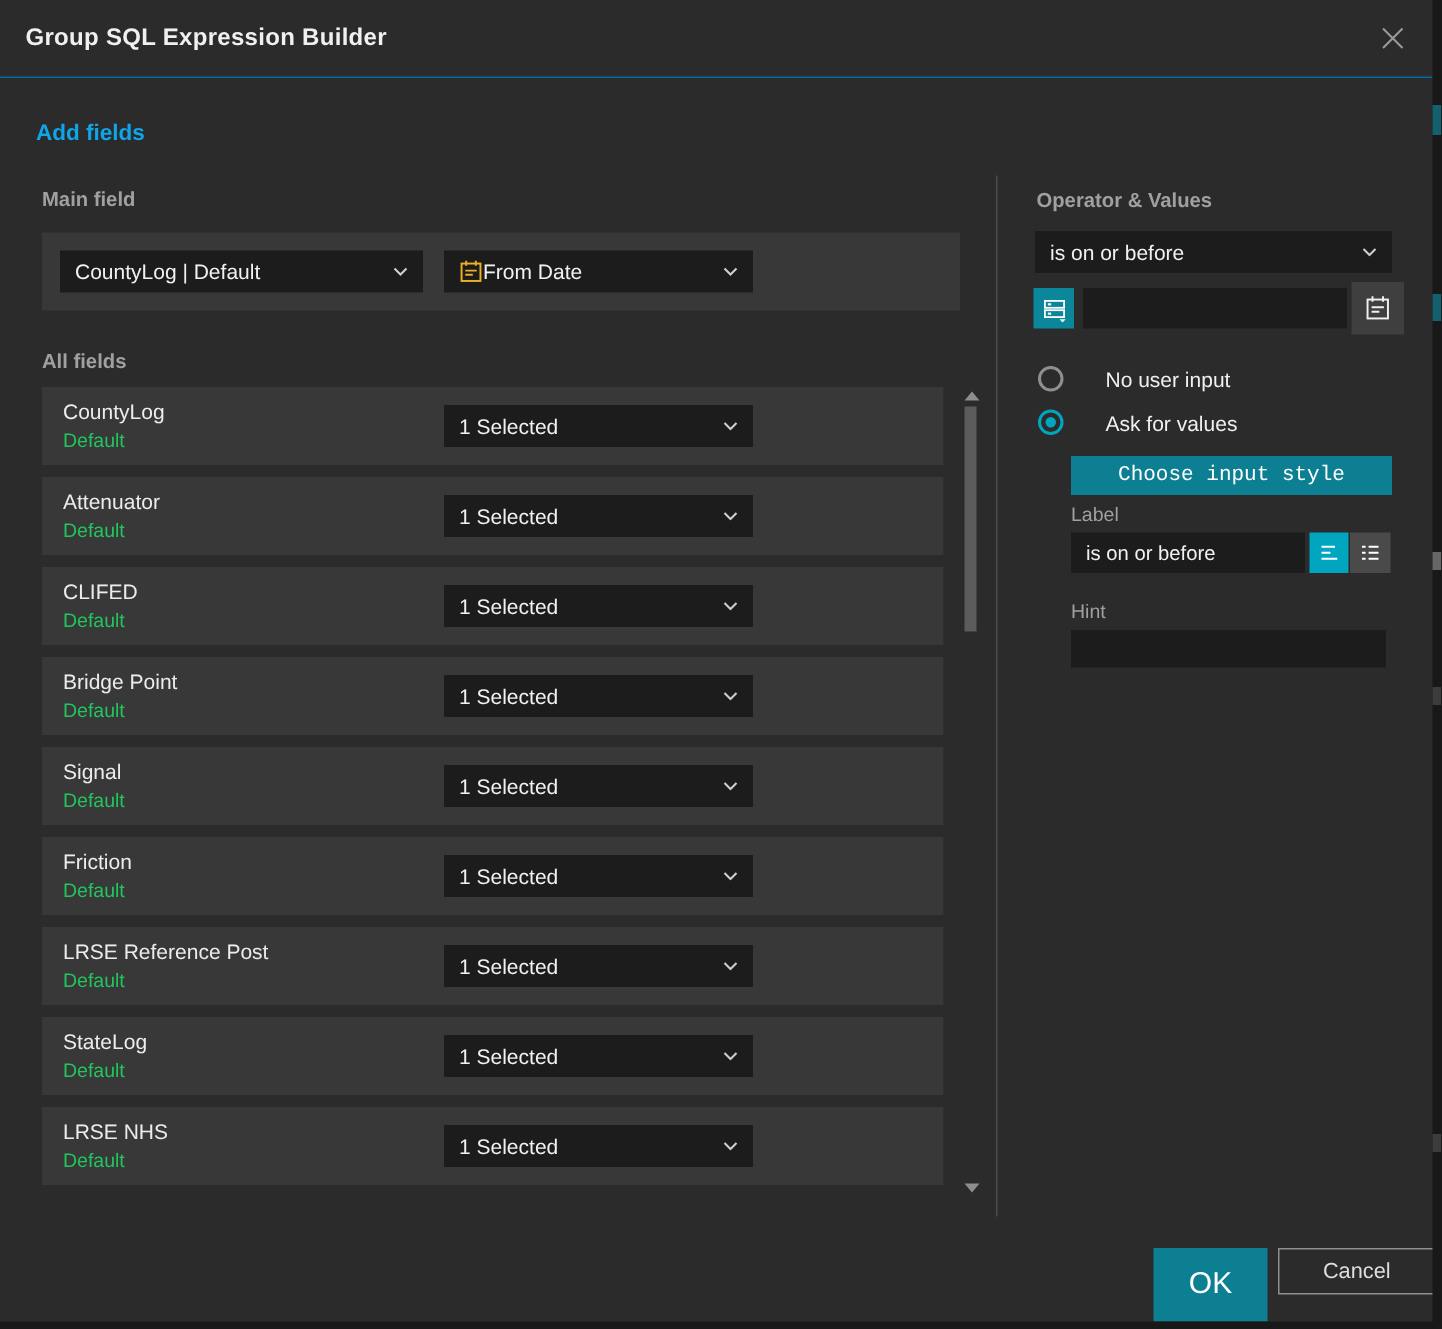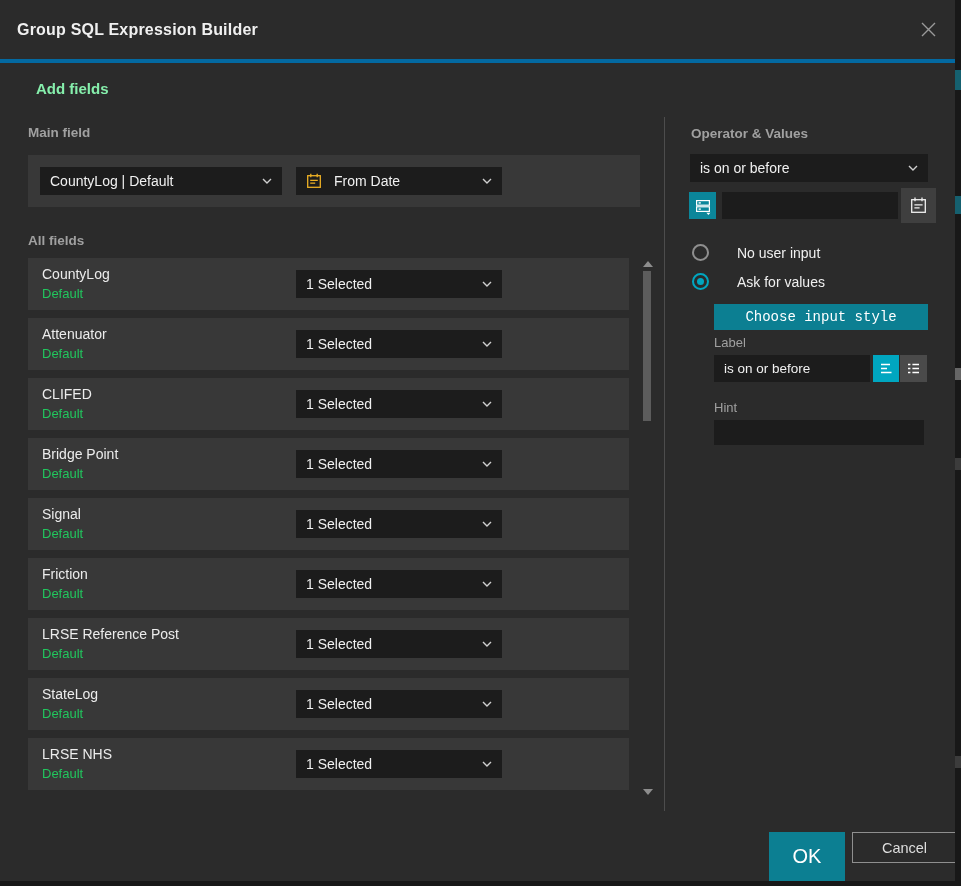--- a/index.html
+++ b/index.html
@@ -11,44 +11,44 @@
     --muted:#a0a0a0;
     --text:#f1f1f1;
     --amber:#edb024;
   }
   *{box-sizing:border-box;margin:0;padding:0;}
   html,body{background:#111;}
   body{font-family:"Liberation Sans",sans-serif;}
   .dialog{position:relative;width:961px;height:886px;background:var(--bg);overflow:hidden;}
 
   
-  .header{position:absolute;top:0;left:0;width:955px;height:63px;border-bottom:4px solid #0369a1;
+  .header{position:absolute;top:0;left:0;width:955px;height:52px;border-bottom:1px solid #0369a1;
           display:flex;align-items:center;justify-content:space-between;padding:12px 17px;}
   .title{color:#f0f0f0;font-size:16px;font-weight:700;letter-spacing:.2px;}
   .close{width:20px;height:20px;display:flex;align-items:center;justify-content:center;cursor:pointer;}
 
   
-  .h-add{position:absolute;left:36px;top:80px;font-size:15px;font-weight:700;color:#86efac;}
+  .h-add{position:absolute;left:24px;top:80px;font-size:15px;font-weight:700;color:#0ea5e9;}
   .lbl{position:absolute;font-size:13.5px;font-weight:700;color:var(--muted);}
   .lbl-main{left:28px;top:125px;}
   .lbl-all{left:28px;top:233px;}
   .lbl-op{left:691px;top:126px;}
 
   
   .select{background:var(--input);color:var(--text);font-size:14px;display:flex;align-items:center;
           padding:0 10px;height:28px;cursor:pointer;}
   .select .grow{flex:1;}
   .chev{flex:none;margin-left:8px;}
   .tinput{background:var(--input);border:none;color:var(--text);font-size:14px;padding:0 10px;outline:none;}
 
   
   .main-panel{position:absolute;left:28px;top:155px;width:612px;height:52px;background:var(--panel);
               display:flex;align-items:center;padding-left:12px;gap:14px;}
   .sel-layer{width:242px;}
-  .sel-field{width:206px;gap:12px;}
+  .sel-field{width:206px;gap:0;}
 
   
   .list{position:absolute;left:28px;top:258px;width:601px;height:540px;display:flex;flex-direction:column;gap:8px;overflow:hidden;}
   .row{position:relative;flex:none;height:52px;background:var(--panel);}
   .fname{position:absolute;left:14px;top:8px;font-size:14px;color:#ececec;}
   .fsub{position:absolute;left:14px;top:28px;font-size:13px;color:#22c55e;}
   .row-select{position:absolute;left:268px;top:12px;width:206px;}
 
   
   .sbar{position:absolute;left:642px;top:258px;width:10px;height:540px;}

